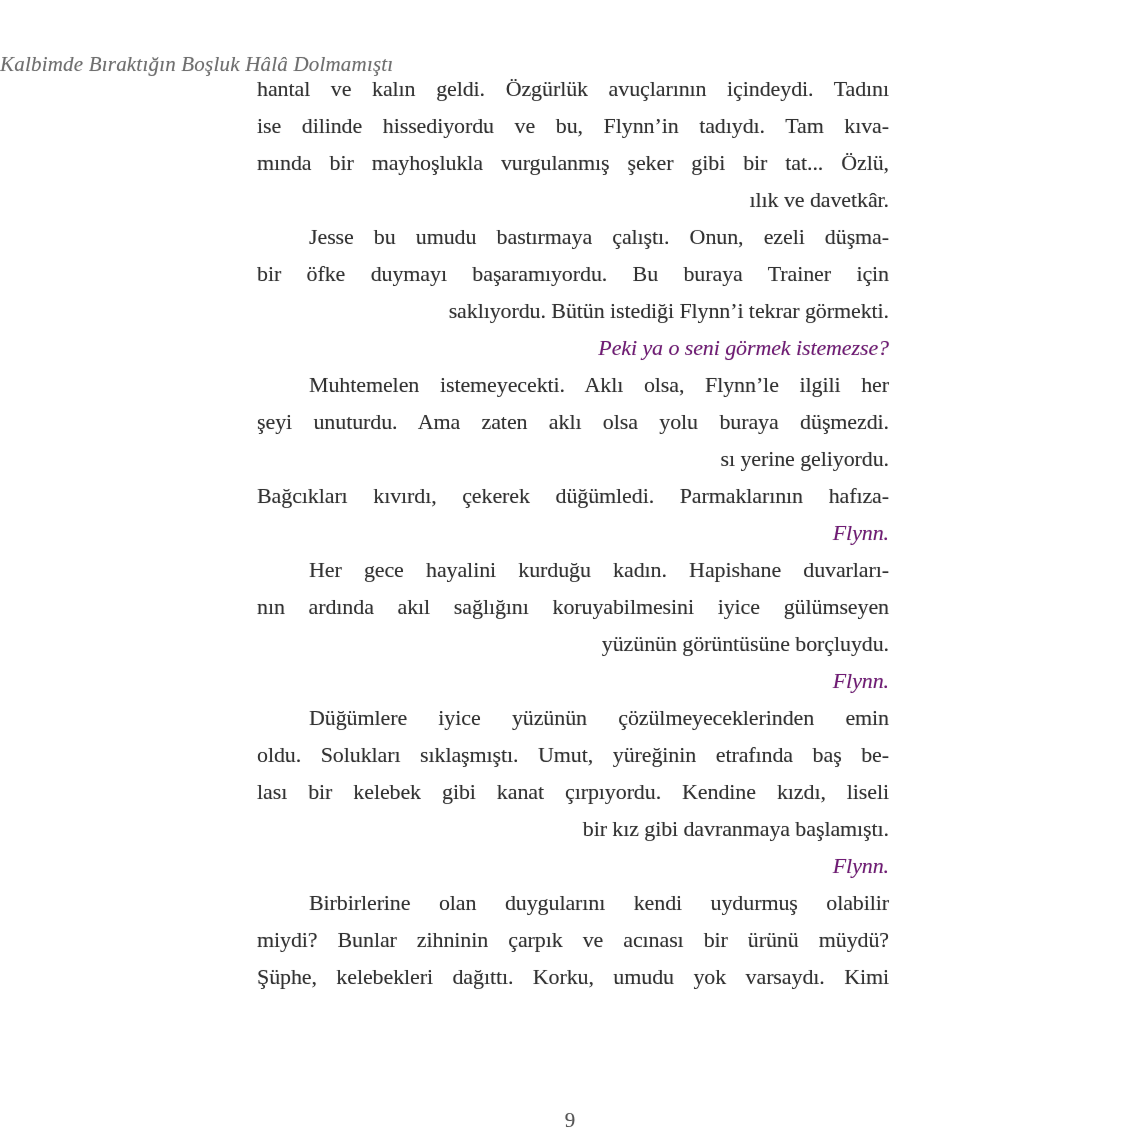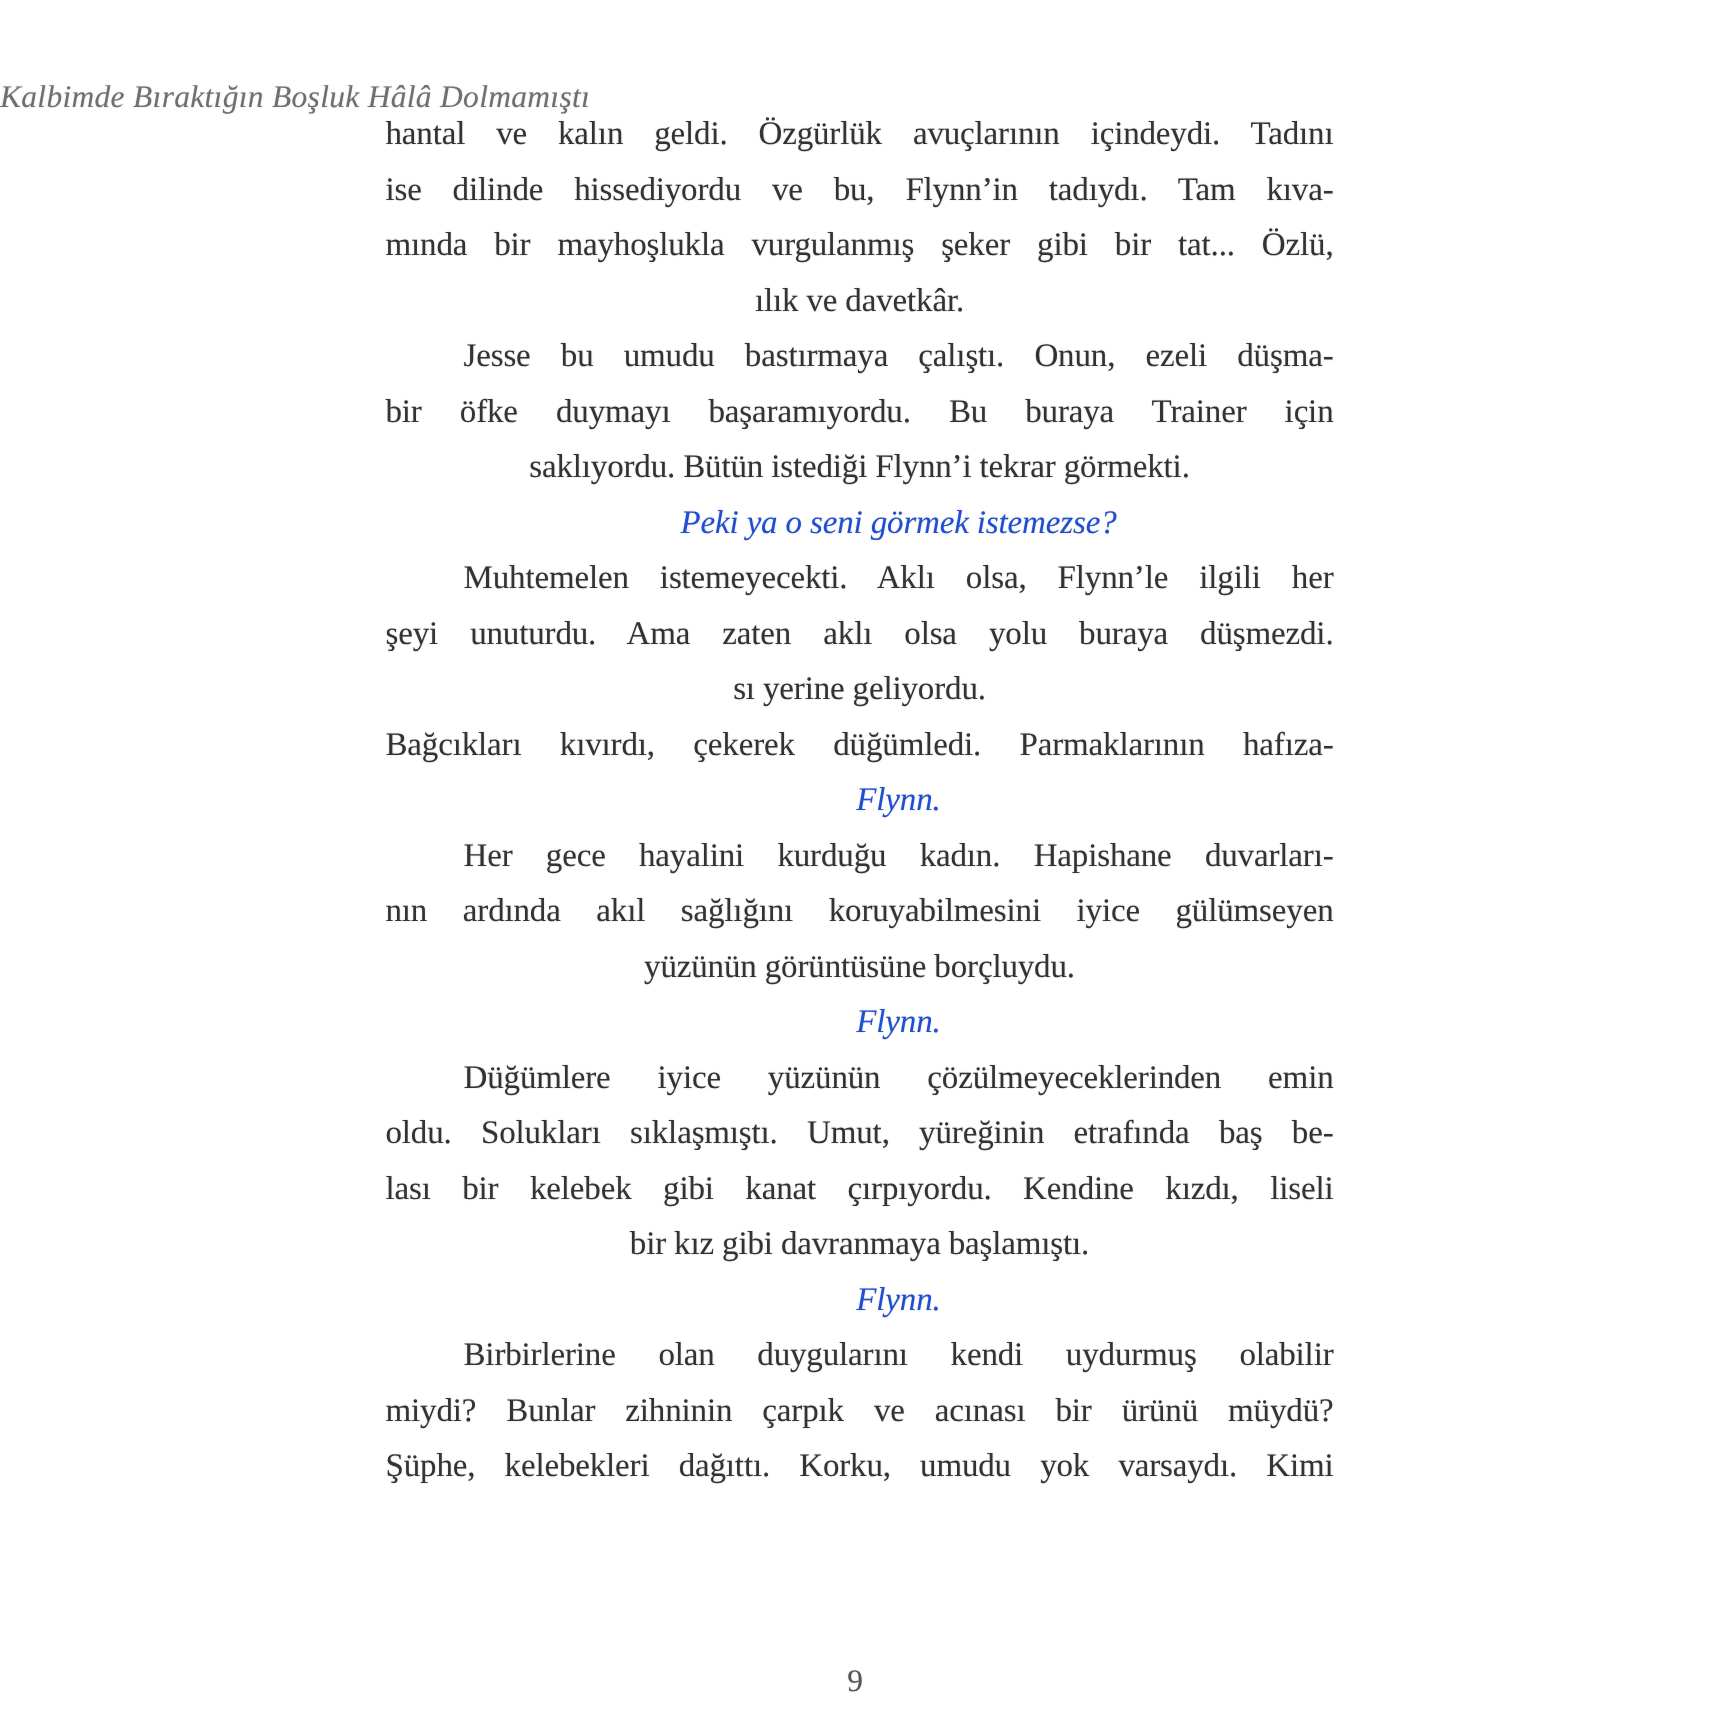--- a/index.html
+++ b/index.html
@@ -33,23 +33,23 @@
     left: 257px;
     top: 70px;
     width: 632px;
     font-size: 22px;
     line-height: 37px;
     color: #333333;
     text-shadow: 0 0 1px rgba(40,40,40,0.30);
     letter-spacing: -0.1px;
   }
   .para { margin: 0; }
-  .para.italic { font-style: italic; color: #1d4ed8; }
+  .para.italic { font-style: italic; color: #701a75; }
   .para.indent .line:first-child { text-indent: 52px; }
-  .line { text-align: center; }
+  .line { text-align: right; }
   .line.justify {
     text-align: justify;
     text-align-last: justify;
   }
   .page-number {
     position: absolute;
     top: 1108px;
     left: 0;
     width: 100%;
     text-align: center;

